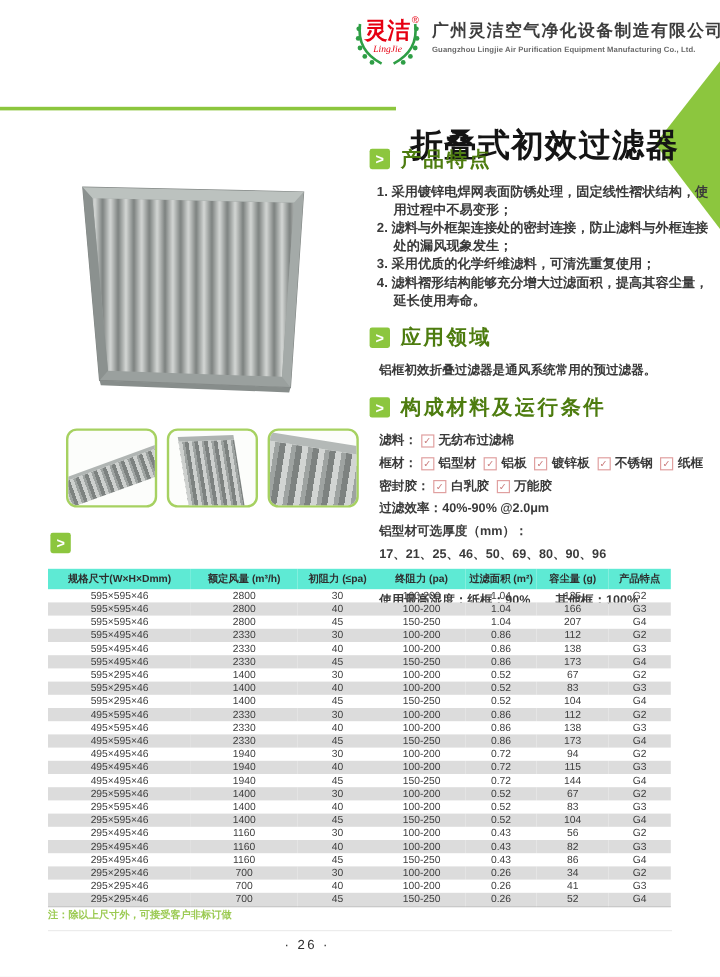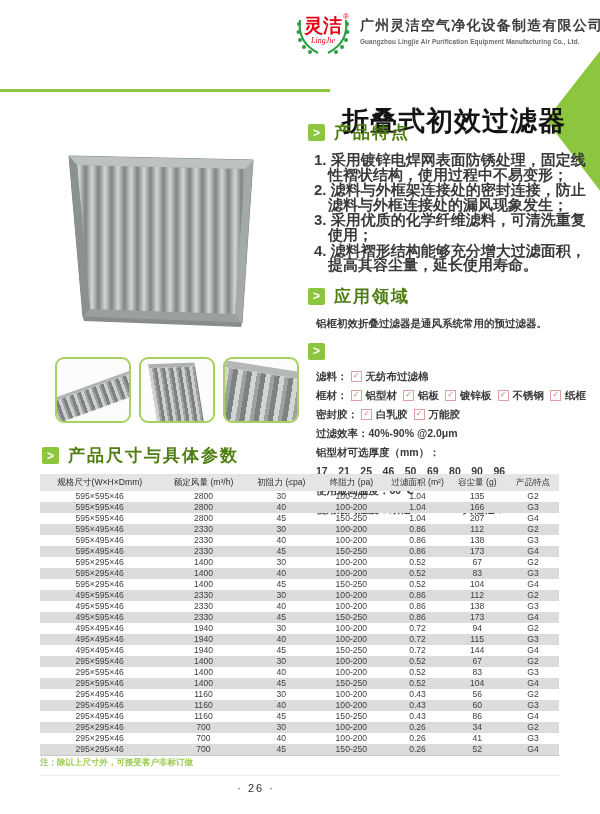--- a/index.html
+++ b/index.html
@@ -32,38 +32,38 @@
 
   
   .sec-head{display:flex;align-items:center;gap:9px;}
   .sec-icon{width:17px;height:17px;background:#8cc63e;border-radius:2px;color:#fff;
             font-weight:bold;font-size:12px;display:flex;align-items:center;justify-content:center;flex:none;}
   .sec-title{font-size:17px;font-weight:bold;color:#4d7c0f;letter-spacing:2px;white-space:nowrap;}
 
   
   .rightcol{position:absolute;left:308px;top:121px;width:284px;}
   .features-list{margin:9px 0 0 6px;}
-  .feat{font-size:15px;line-height:14.6px;color:#3a3a3a;font-weight:600;
+  .feat{font-size:11px;line-height:14.6px;color:#3a3a3a;font-weight:600;
         padding-left:14px;text-indent:-14px;margin-bottom:1px;}
   .app-head{margin-top:12px;}
   .app-text{font-size:10.5px;font-weight:600;color:#3a3a3a;margin:9px 0 0 8px;}
   .mat-head{margin-top:12px;}
   .mat-block{margin:7px 0 0 8px;}
   .mat-row{display:flex;align-items:center;line-height:19px;font-size:10.5px;font-weight:700;color:#3a3a3a;}
   .mat-line{font-size:10.5px;font-weight:600;color:#3a3a3a;line-height:19px;}
   .mat-label{flex:none;}
   .cbx{display:inline-flex;width:9px;height:9px;border:1px solid #e0a0a0;color:#c97c7c;
        font-size:8px;line-height:8px;align-items:center;justify-content:center;
        margin:0 4px 0 3px;flex:none;background:#fff;}
   .opt{margin-right:3px;white-space:nowrap;}
 
   
   .table-head{position:absolute;left:42px;top:444px;}
   .spec-table{position:absolute;left:40px;top:474px;width:519px;border-collapse:collapse;table-layout:fixed;}
-  .spec-table th{background:#e5e5e5;font-size:8.6px;font-weight:normal;color:#2e2e2e;height:17px;padding:0;}
+  .spec-table th{background:#5eead4;font-size:8.6px;font-weight:bold;color:#2e2e2e;height:17px;padding:0;}
   .spec-table td{font-size:8.6px;color:#3e3e3e;text-align:center;height:11px;line-height:11px;padding:0;}
   .spec-table tbody tr:nth-child(even){background:#dcdcdc;}
   .spec-table tbody tr:last-child td{border-bottom:1px solid #c9c9c9;}
 
   .note{position:absolute;left:40px;top:757px;font-size:8.5px;font-weight:600;color:#9bca52;}
   .foot-line{position:absolute;left:40px;top:775px;width:520px;height:1px;background:#ececec;}
   .page-num{position:absolute;left:0;top:782px;width:512px;text-align:center;
             font-size:11px;color:#2e2e2e;letter-spacing:2px;}
 </style>
 </head>
@@ -149,20 +149,21 @@
       </div>
 
     <div class="sec-head app-head">
       <span class="sec-icon">&gt;</span>
       <span class="sec-title">应用领域</span>
     </div>
     <div class="app-text">铝框初效折叠过滤器是通风系统常用的预过滤器。</div>
 
     <div class="sec-head mat-head">
       <span class="sec-icon">&gt;</span>
+      <span class="sec-title">构成材料及运行条件</span>
     </div>
     <div class="mat-block">
         <div class="mat-row">
           <span class="mat-label">滤料：</span>
           <span class="cbx">✓</span>
           <span class="opt">无纺布过滤棉</span>
         </div>
         <div class="mat-row">
           <span class="mat-label">框材：</span>
           <span class="cbx">✓</span>
@@ -186,21 +187,20 @@
         <div class="mat-line">过滤效率：40%-90% @2.0μm</div>
         <div class="mat-line">铝型材可选厚度（mm）：</div>
         <div class="mat-line">17、21、25、46、50、69、80、90、96</div>
         <div class="mat-line">使用最高温度：60℃</div>
         <div class="mat-line">使用最高湿度：纸框：90%　　其他框：100%</div>
       </div>
   </div>
 
   <div class="sec-head table-head">
     <span class="sec-icon">&gt;</span>
-    <span class="sec-title">产品尺寸与具体参数</span>
   </div>
 
   <table class="spec-table">
     <colgroup>
       <col style="width:23%">
         <col style="width:17%">
         <col style="width:13%">
         <col style="width:14%">
       <col style="width:11.5%">
         <col style="width:11.5%">
@@ -388,21 +388,21 @@
           <td>0.43</td>
           <td>56</td>
           <td>G2</td>
         </tr>
         <tr>
           <td>295×495×46</td>
           <td>1160</td>
           <td>40</td>
           <td>100-200</td>
           <td>0.43</td>
-          <td>60</td>
+          <td>82</td>
           <td>G3</td>
         </tr>
         <tr>
           <td>295×495×46</td>
           <td>1160</td>
           <td>45</td>
           <td>150-250</td>
           <td>0.43</td>
           <td>86</td>
           <td>G4</td>

